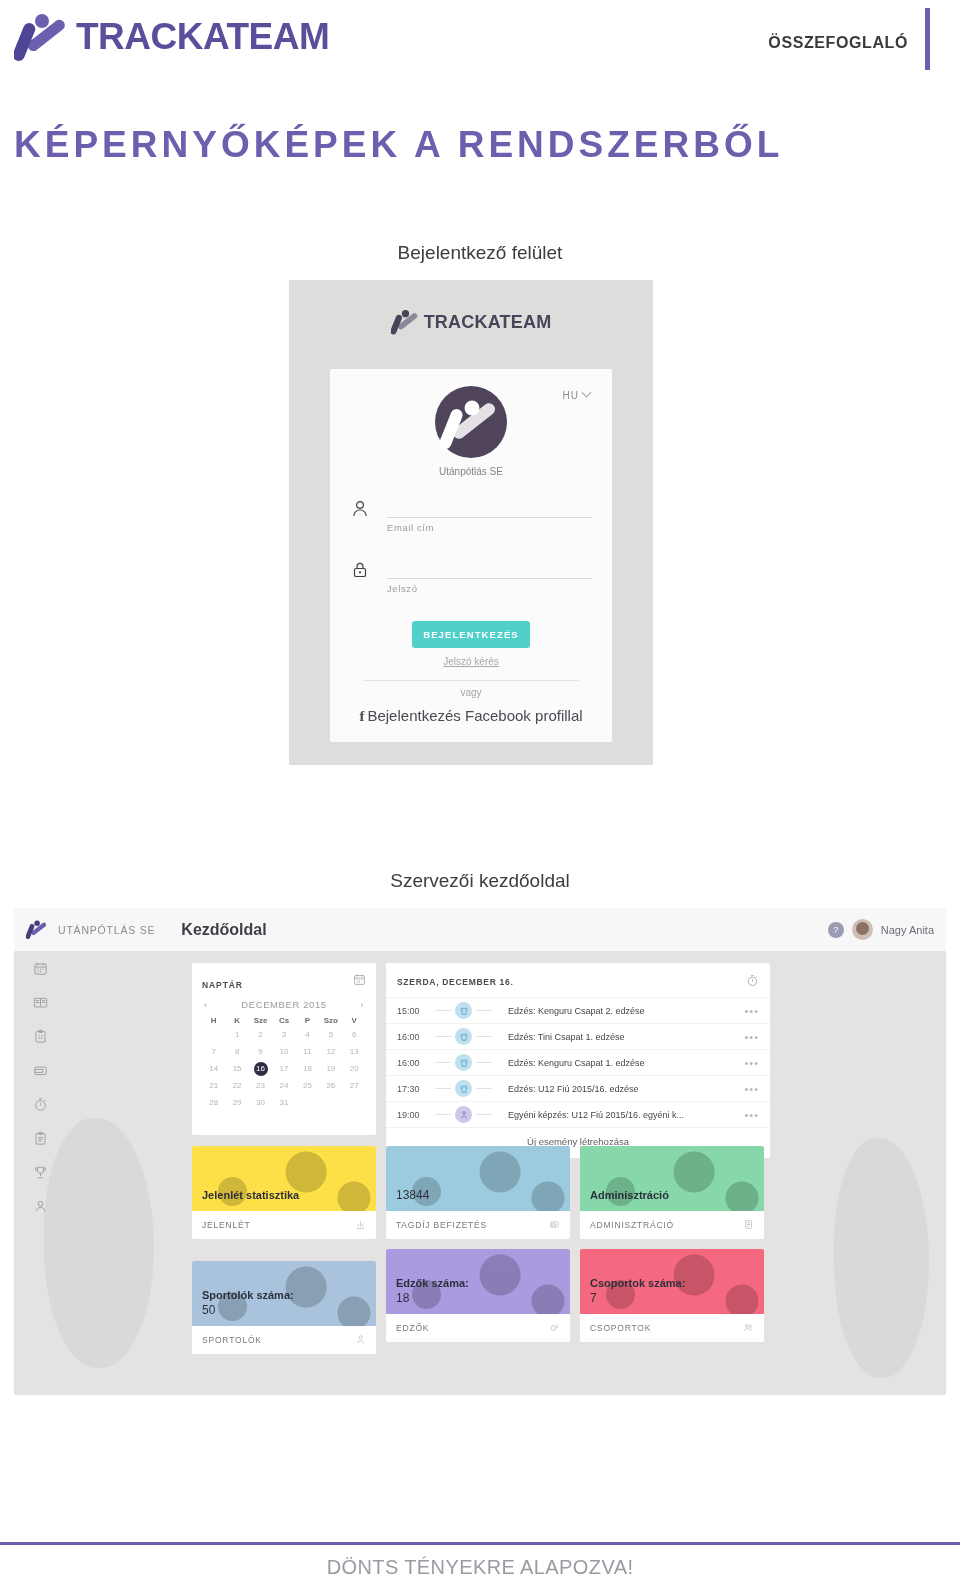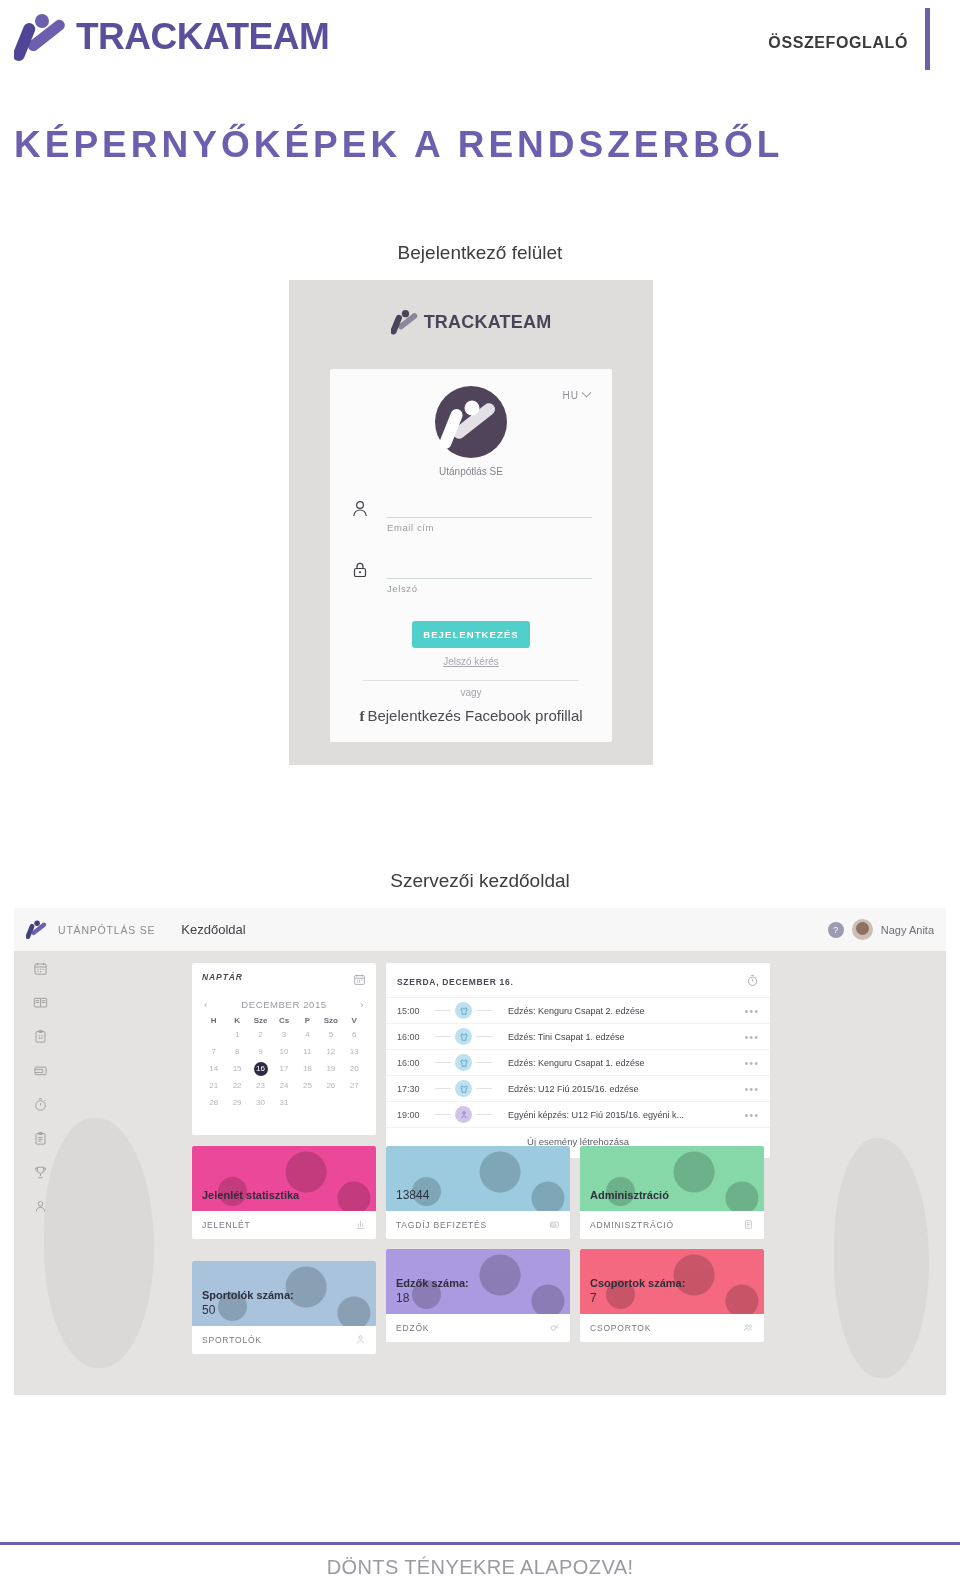--- a/index.html
+++ b/index.html
@@ -80,36 +80,36 @@
   }
   .dash-ghost { position:absolute; inset:0; opacity:.10; }
   .dash-ghost .g { position:absolute; border-radius:46% 54% 50% 50%; background:#8b8b8b; }
 
   .dash-topbar {
     position:absolute; top:0; left:0; width:932px; height:43px;
     background:#f7f7f7; display:flex; align-items:center; padding:0 12px;
   }
   .dash-logo { width:23px; height:23px; position:relative; margin-right:9px; }
   .dash-club { font-size:10.5px; color:#8a8a90; letter-spacing:0.8px; }
-  .dash-nav { font-size:13px; color:#3f3f48; font-weight:normal; margin-left:26px; }
+  .dash-nav { font-size:16px; color:#3f3f48; font-weight:bold; margin-left:26px; }
   .dash-right { margin-left:auto; display:flex; align-items:center; gap:8px; }
   .help-btn { width:16px; height:16px; border-radius:50%; background:#9b9bb3; color:#fff; font-size:9px; display:flex; align-items:center; justify-content:center; }
   .user-av { width:21px; height:21px; border-radius:50%; background:#cdbfb6; overflow:hidden; position:relative; }
   .user-av:after { content:""; position:absolute; left:4px; top:3px; width:13px; height:13px; border-radius:50%; background:#8c7164; }
   .user-name { font-size:11px; color:#6d6d77; }
 
   .dash-side { position:absolute; left:0; top:43px; width:52px; bottom:0; }
   .side-ico { width:52px; height:34px; display:flex; align-items:center; justify-content:center; color:#9a9a9a; }
 
   .dash-body { position:absolute; left:178px; top:55px; width:578px; }
 
   .card { background:#ffffff; border-radius:2px; }
 
   .cal-card { position:absolute; left:0; top:0; width:184px; height:172px; padding:9px 10px; }
-  .cal-head { display:flex; align-items:flex-start; justify-content:space-between;font-style:italic; }
+  .cal-head { display:flex; align-items:flex-end; justify-content:space-between; }
   .cal-title { font-size:8.5px; font-weight:bold; letter-spacing:0.9px; color:#4a4a52; }
   .cal-month { display:flex; align-items:center; justify-content:space-between; margin-top:9px; padding:0 2px; }
   .cal-month span { font-size:9.5px; color:#9a9aa2; letter-spacing:0.6px; }
   .cal-arrow { font-size:11px; color:#9a9aa2; cursor:pointer; }
   .cal-grid { display:grid; grid-template-columns:repeat(7,1fr); margin-top:6px; row-gap:3px; }
   .cal-dow { font-size:8px; color:#6b6b73; text-align:center; font-weight:bold; }
   .cal-day { font-size:8px; color:#b5b5bd; text-align:center; height:14px; line-height:14px; }
   .cal-day.today { color:#fff; }
   .cal-day.today i { font-style:normal; display:inline-block; width:14px; height:14px; line-height:14px; border-radius:50%; background:#2e2b45; }
 
@@ -436,21 +436,21 @@
               <span class="ev-dash"></span>
               <span class="ev-title">Egyéni képzés: U12 Fiú 2015/16. egyéni k...</span>
               <span class="ev-more">•••</span>
             </div>
           </div>
         <div class="ev-new">Új esemény létrehozása</div>
       </div>
 
       <div id="tiles">
           <div class="tile" style="left: 0px; top: 183px;">
-            <div class="tile-banner" style="background:#ec4899">
+            <div class="tile-banner" style="background:#fde047">
               <div class="texture"></div>
               <div class="tile-label">Jelenlét statisztika</div>
             </div>
             <div class="tile-foot">
               <span>JELENLÉT</span>
               <span class="ti"><svg width="11" height="11" viewBox="0 0 20 20" fill="none" stroke="currentColor" stroke-width="1.3">
                   <path d="M3 17h14M6 14V8M10 14V4M14 14v-6"></path>
                 </svg></span>
             </div>
           </div>

